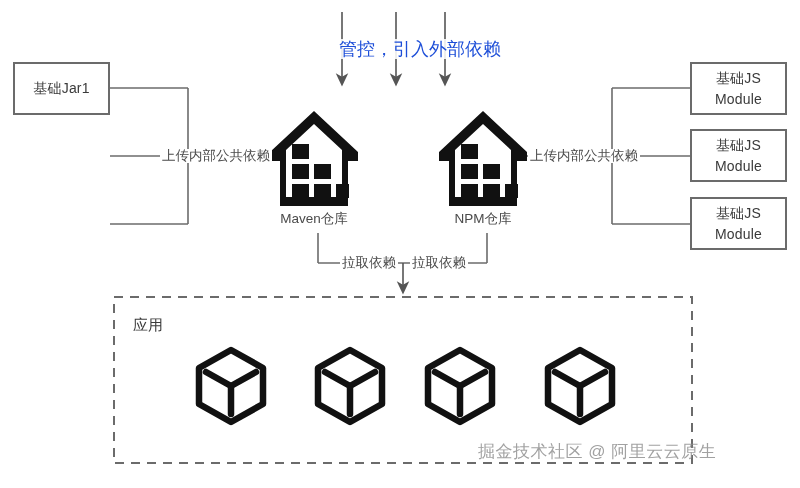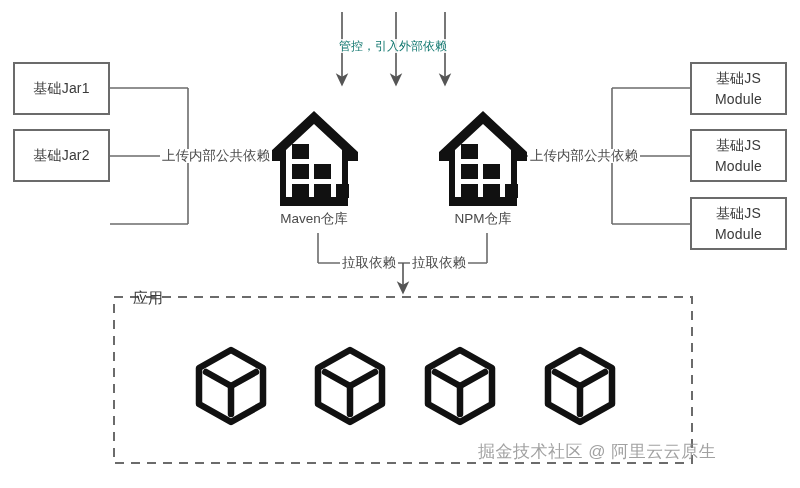--- a/index.html
+++ b/index.html
@@ -43,22 +43,22 @@
     background: #ffffff;
     color: #4a4a4a;
     font-size: 13.5px;
     white-space: nowrap;
     padding: 0 2px;
     line-height: 1;
   }
   .top-label {
     position: absolute;
     background: rgba(255,255,255,0.88);
-    color: #0f766e;
-    font-size: 12px;
+    color: #1d4ed8;
+    font-size: 18px;
     white-space: nowrap;
     line-height: 1;
     padding: 1px 1px;
     text-align: right;
   }
   .repo-caption {
     position: absolute;
     color: #4a4a4a;
     font-size: 13.5px;
     white-space: nowrap;
@@ -204,23 +204,20 @@
       <path d="M580 386 L555 372"></path>
       <path d="M580 386 L605 372"></path>
     </g>
   </svg>
 
   <div class="top-label" style="left:338px; top:39px;">管控，引入外部依赖</div>
 
   <div class="box" style="left:13px; top:62px; width:97px; height:53px;text-align:right;">
     <span>基础Jar1</span>
   </div>
-  <div class="box" style="left:13px; top:129px; width:97px; height:53px;">
-    <span>基础Jar2</span>
-  </div>
 
   <div class="box" style="left:690px; top:62px; width:97px; height:53px; flex-direction:column;">
     <span>基础JS</span>
     <span>Module</span>
   </div>
   <div class="box" style="left:690px; top:129px; width:97px; height:53px; flex-direction:column;">
     <span>基础JS</span>
     <span>Module</span>
   </div>
   <div class="box" style="left:690px; top:197px; width:97px; height:53px; flex-direction:column;">
@@ -230,17 +227,17 @@
 
   <div class="edge-label" style="left:160px; top:149px;">上传内部公共依赖</div>
   <div class="edge-label" style="left:528px; top:149px;">上传内部公共依赖</div>
 
   <div class="edge-label" style="left:340px; top:256px;">拉取依赖</div>
   <div class="edge-label" style="left:410px; top:256px;">拉取依赖</div>
 
   <div class="repo-caption" style="left:433px; top:210px; width:100px;">NPM仓库</div>
   <div class="repo-caption" style="left:264px; top:210px; width:100px;">Maven仓库</div>
 
-  <div class="app-title" style="left:133px; top:289px;">应用</div>
+  <div class="app-title" style="left:133px; top:316px;">应用</div>
 
   <div class="watermark" style="left:478px; top:440px;">掘金技术社区 @ 阿里云云原生</div>
 
 </div>
 
 </body></html>

